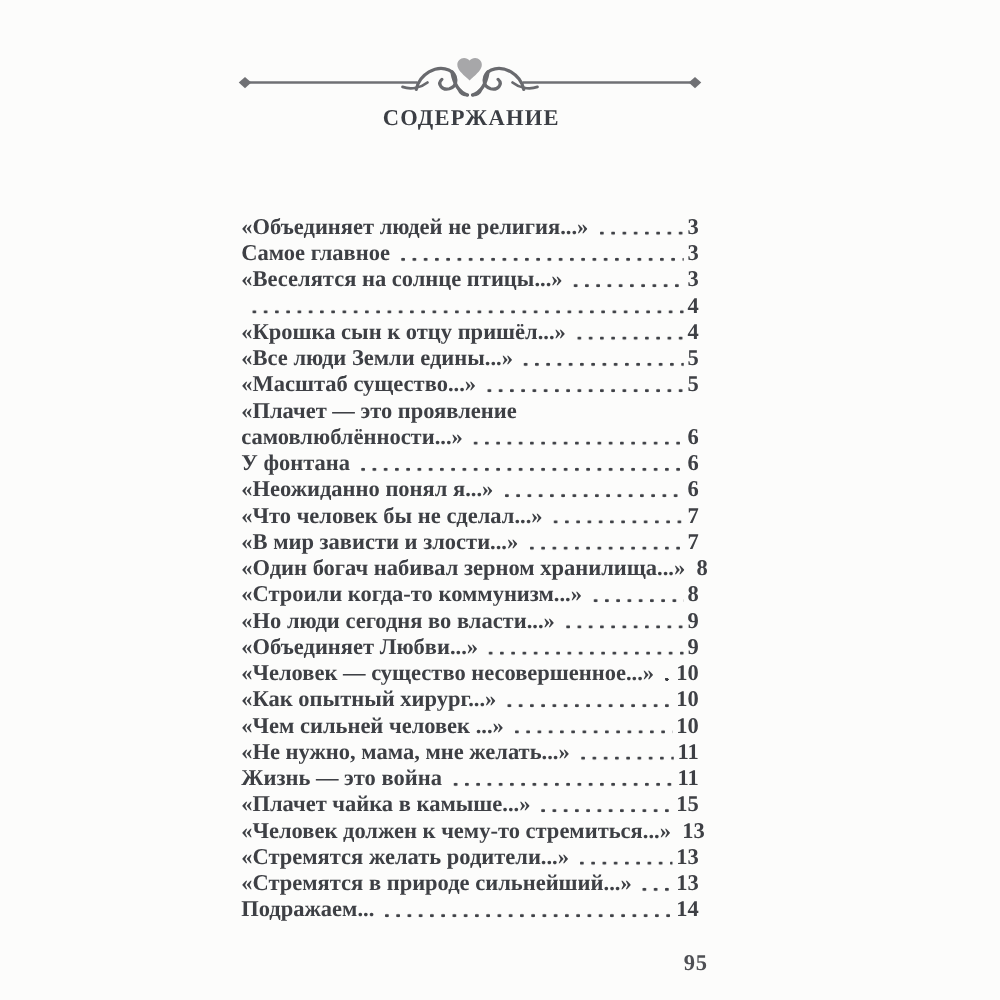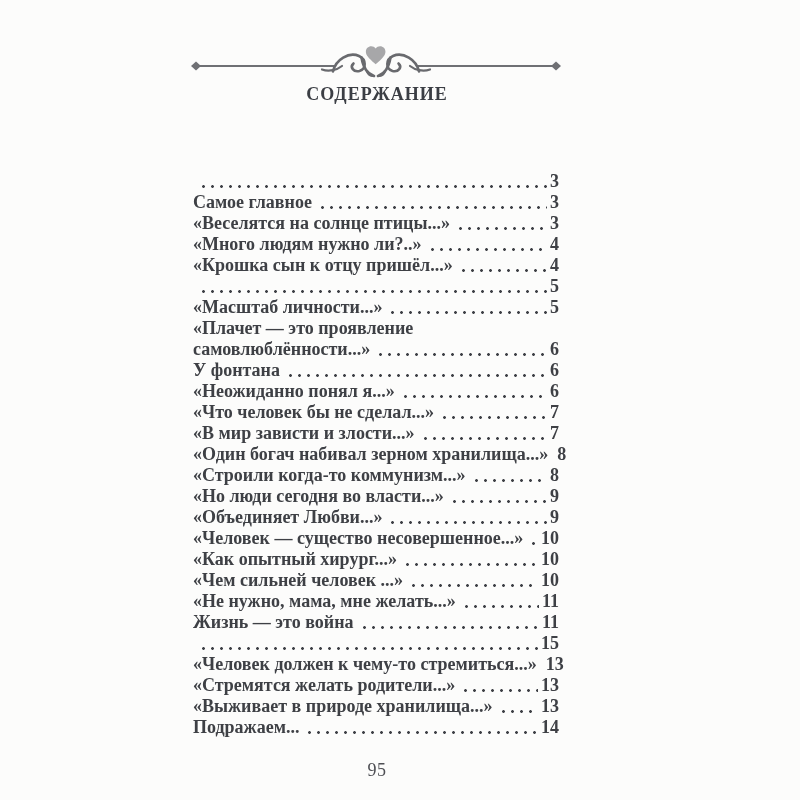--- a/index.html
+++ b/index.html
@@ -55,23 +55,23 @@
     background-size: 9px 5px;
     background-repeat: repeat-x;
     background-position: left center;
   }
   .leader.no-dots { background-image: none; }
   .toc-page { flex: 0 0 auto; text-align: right; }
   .folio {
     position: absolute;
     left: 188px; top: 760px;
     width: 378px;
-    text-align: center;
+    text-align: right;
     font-size: 18px;
-    font-weight: normal;
+    font-weight: bold;
     color: #4e4f54;
     letter-spacing: 0.5px;
   }
 </style>
 </head>
 <body>
 
 <div class="sheet">
 
   <svg class="ornament" viewBox="0 0 380 46" xmlns="http://www.w3.org/2000/svg">
@@ -90,55 +90,56 @@
       <path d="M175.5 15.5 C177 24.5 180.5 31.5 188 34"></path>
       <path d="M188 34 C184.5 34.2 182 32.3 181 29.5" stroke-width="2.2"></path>
     </g>
     <use href="#fl-left" transform="translate(380 0) scale(-1 1)"></use>
   </svg>
 
   <div class="page-title">СОДЕРЖАНИЕ</div>
 
   <div class="toc">
     <div class="toc-row">
+      <span class="toc-title">«Объединяет людей не религия...»</span>
       <span class="leader"></span>
       <span class="toc-page">3</span>
     </div>
 
     <div class="toc-row">
       <span class="toc-title">Самое главное</span>
       <span class="leader"></span>
       <span class="toc-page">3</span>
     </div>
 
     <div class="toc-row">
       <span class="toc-title">«Веселятся на солнце птицы...»</span>
       <span class="leader"></span>
       <span class="toc-page">3</span>
     </div>
 
     <div class="toc-row">
-      <span class="toc-title">«Много людям нужно ли?..»</span>
       <span class="leader"></span>
       <span class="toc-page">4</span>
     </div>
 
     <div class="toc-row">
       <span class="toc-title">«Крошка сын к отцу пришёл...»</span>
       <span class="leader"></span>
       <span class="toc-page">4</span>
     </div>
 
     <div class="toc-row">
+      <span class="toc-title">«Все люди Земли едины...»</span>
       <span class="leader"></span>
       <span class="toc-page">5</span>
     </div>
 
     <div class="toc-row">
-      <span class="toc-title">«Масштаб личности...»</span>
+      <span class="toc-title">«Масштаб существо...»</span>
       <span class="leader"></span>
       <span class="toc-page">5</span>
     </div>
 
     <div class="toc-row">
       <span class="toc-title">«Плачет — это проявление</span>
       <span class="leader no-dots"></span>
       <span class="toc-page"></span>
     </div>
 
@@ -220,38 +221,39 @@
       <span class="toc-page">11</span>
     </div>
 
     <div class="toc-row">
       <span class="toc-title">Жизнь — это война</span>
       <span class="leader"></span>
       <span class="toc-page">11</span>
     </div>
 
     <div class="toc-row">
+      <span class="toc-title">«Плачет чайка в камыше...»</span>
       <span class="leader"></span>
       <span class="toc-page">15</span>
     </div>
 
     <div class="toc-row">
       <span class="toc-title">«Человек должен к чему-то стремиться...»</span>
       <span class="leader"></span>
       <span class="toc-page">13</span>
     </div>
 
     <div class="toc-row">
       <span class="toc-title">«Стремятся желать родители...»</span>
       <span class="leader"></span>
       <span class="toc-page">13</span>
     </div>
 
     <div class="toc-row">
-      <span class="toc-title">«Выживает в природе хранилища...»</span>
+      <span class="toc-title">«Стремятся в природе сильнейший...»</span>
       <span class="leader"></span>
       <span class="toc-page">13</span>
     </div>
 
     <div class="toc-row">
       <span class="toc-title">Подражаем...</span>
       <span class="leader"></span>
       <span class="toc-page">14</span>
     </div>
   </div>

